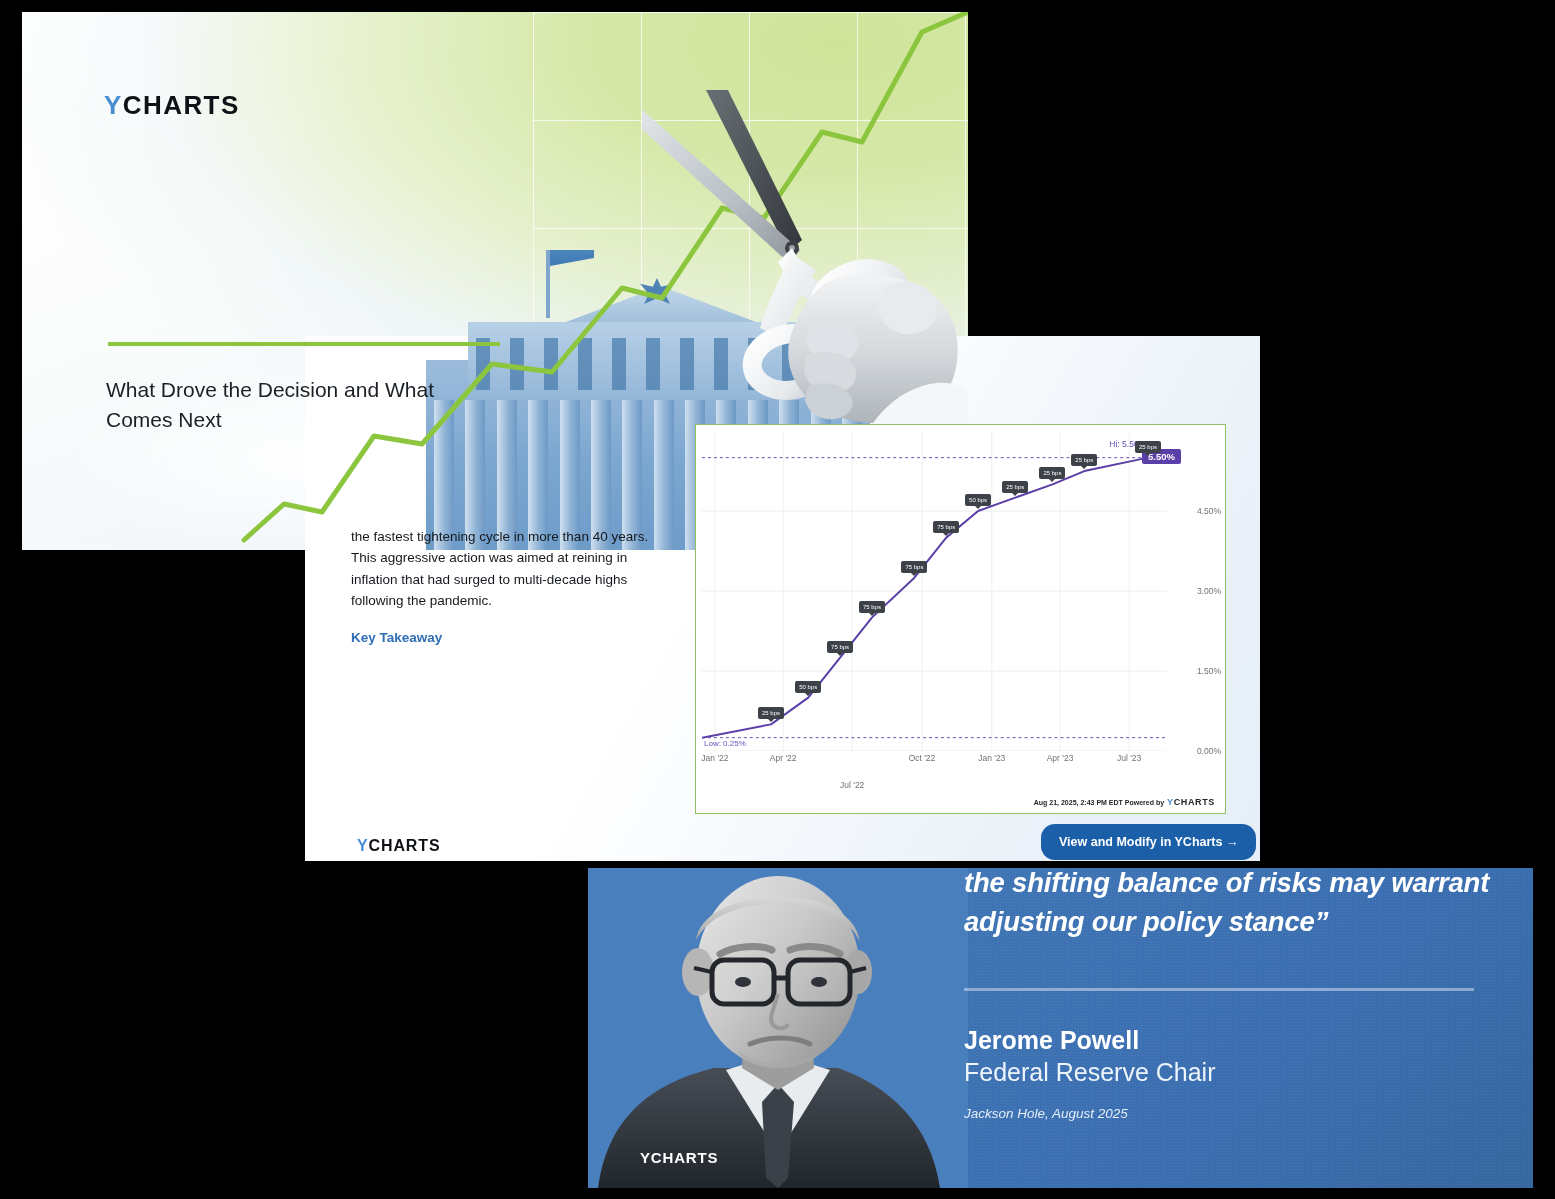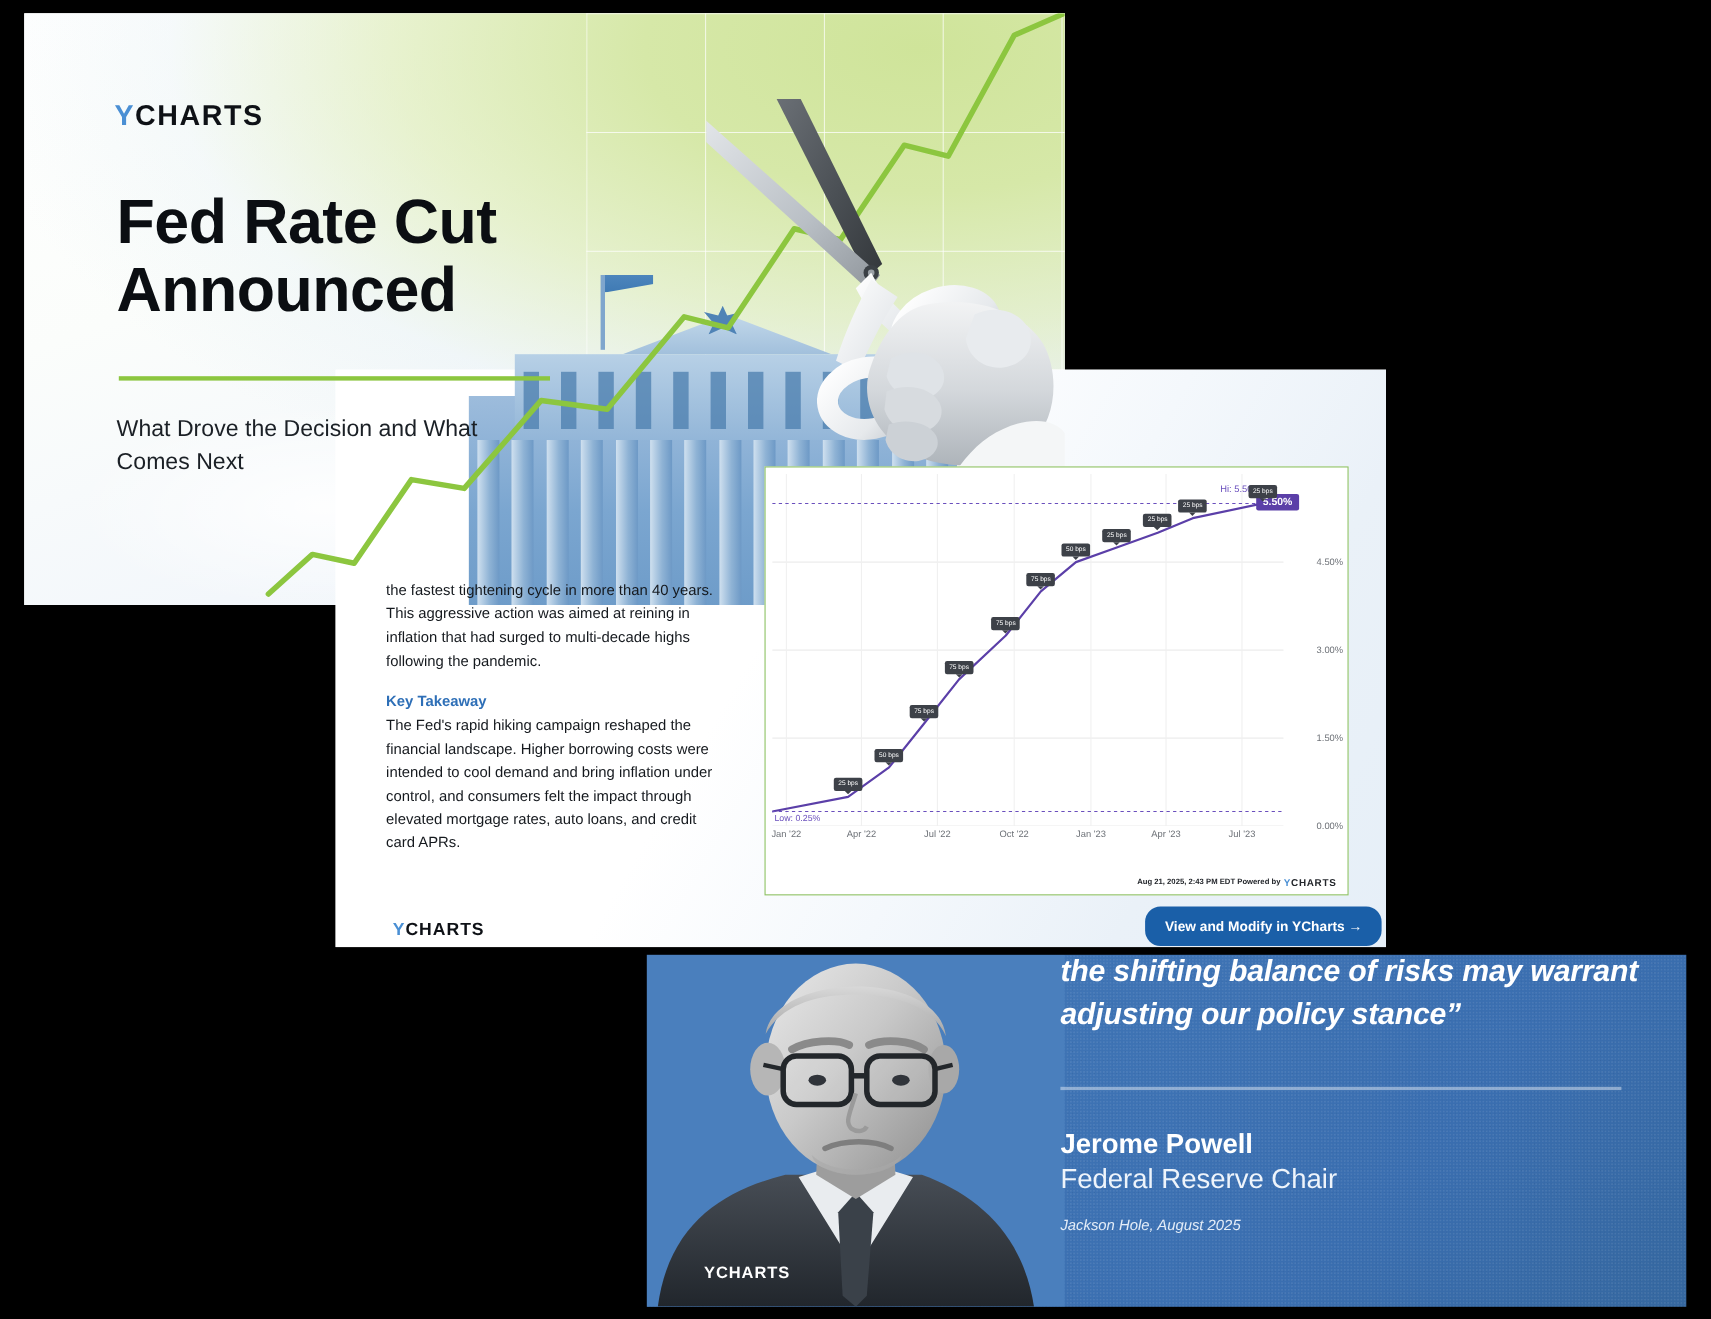--- a/index.html
+++ b/index.html
@@ -236,32 +236,30 @@
       <path d="M164,266 C182,258 204,262 212,276 C218,288 210,300 196,303 C180,306 166,296 162,282 Z" fill="#d7dbdf"></path>
       <path d="M166,296 C182,290 202,294 209,306 C214,317 206,327 193,329 C178,331 166,322 163,310 Z" fill="#ccd1d6"></path>
 
       <path d="M244,196 C264,186 288,194 294,212 C299,228 288,242 270,244 C252,246 238,234 236,218 Z" fill="#e8ebee"></path>
 
       <path d="M270,300 C300,286 330,292 330,318 L330,340 L226,340 C238,322 252,308 270,300 Z" fill="#f4f6f7"></path>
     </svg>
 
     <div id="logo-title" class="ycharts-logo"><span class="y">Y</span><span>CHARTS</span></div>
 
-    <h1 id="title-h1">Fed Rate Cut Announced</h1>
     <div id="title-rule"></div>
     <p id="title-sub">What Drove the Decision and What Comes Next</p>
   </div>
 
   <div id="card-body">
     <div class="cb-grad"></div>
     <div id="body-col">
       <p>the fastest tightening cycle in more than 40 years. This aggressive action was aimed at reining in inflation that had surged to multi-decade highs following the pandemic.</p>
       <div class="kt">
         <div id="kt-head">Key Takeaway</div>
-        <p>The Fed's rapid hiking campaign reshaped the financial landscape. Higher borrowing costs were intended to cool demand and bring inflation under control, and consumers felt the impact through elevated mortgage rates, auto loans, and credit card APRs.</p>
       </div>
     </div>
     <div id="logo-body" class="ycharts-logo"><span class="y">Y</span><span>CHARTS</span></div>
   </div>
 
   <div id="chart-panel">
     <div id="chart-plot">
       <svg id="chart-svg" viewBox="0 0 467 322" preserveAspectRatio="none">
           <line x1="0" y1="322" x2="467" y2="322" stroke="#ececec" stroke-width="1"></line>
           <line x1="0" y1="241.5" x2="467" y2="241.5" stroke="#ececec" stroke-width="1"></line>
@@ -295,21 +293,21 @@
       </div>
     <div id="chart-yaxis">
         <div class="ytick" style="top: 320px;">0.00%</div>
         <div class="ytick" style="top: 240px;">1.50%</div>
         <div class="ytick" style="top: 160px;">3.00%</div>
         <div class="ytick" style="top: 80px;">4.50%</div>
       </div>
     <div id="chart-xaxis">
         <div class="xtick" style="left: 12.8956px;">Jan '22</div>
         <div class="xtick" style="left: 81.1664px;">Apr '22</div>
-        <div class="xtick" style="left: 150.196px;">Jul '22</div>
+        <div class="xtick" style="left: 150.196px; margin-top: 27px;">Jul '22</div>
         <div class="xtick" style="left: 219.984px;">Oct '22</div>
         <div class="xtick" style="left: 289.772px;">Jan '23</div>
         <div class="xtick" style="left: 358.042px;">Apr '23</div>
         <div class="xtick" style="left: 427.072px;">Jul '23</div>
       </div>
     <div id="chart-stamp">
       <span>Aug 21, 2025, 2:43 PM EDT Powered by</span>
       <span class="ycharts-logo"><span class="y">Y</span><span>CHARTS</span></span>
     </div>
   </div>

